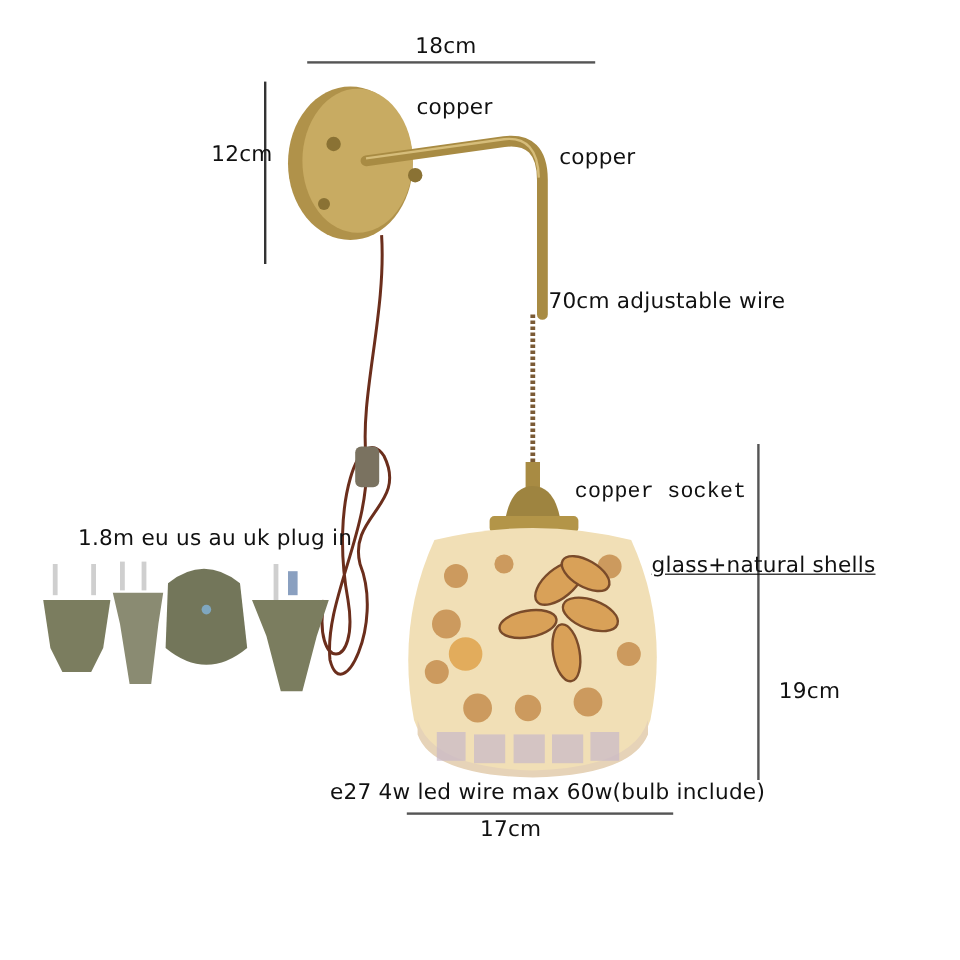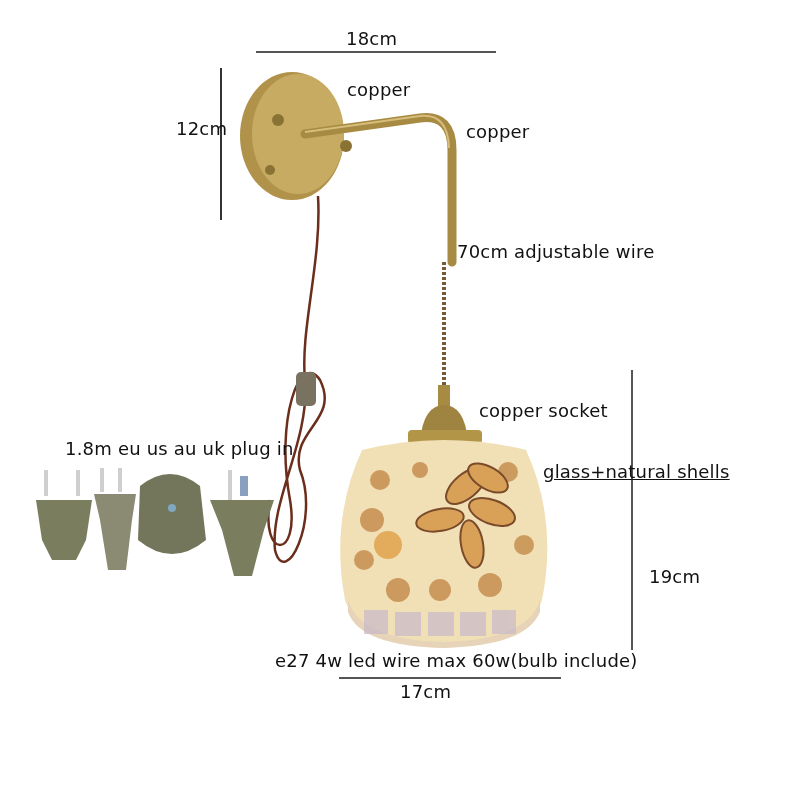--- a/index.html
+++ b/index.html
@@ -95,18 +95,18 @@
 <div class="hline" style="left:256px;top:51px;width:240px;height:1.5px;"></div>
 <div class="vline" style="left:220px;top:68px;height:152px;width:1.5px;background:#333;"></div>
 <div class="vline" style="left:631px;top:370px;height:280px;"></div>
 <div class="hline" style="left:339px;top:677px;width:222px;"></div>
 
 <div class="lbl" style="left:346px;top:28px;">18cm</div>
 <div class="lbl" style="left:176px;top:118px;">12cm</div>
 <div class="lbl" style="left:347px;top:79px;">copper</div>
 <div class="lbl" style="left:466px;top:121px;">copper</div>
 <div class="lbl" style="left:457px;top:241px;">70cm adjustable wire</div>
-<div class="lbl" style="left:479px;top:400px;">copper socket</div>
+<div class="lbl" style="left:479px;top:400px;font-family:Liberation Mono, monospace;">copper socket</div>
 <div class="lbl" style="left:543px;top:461px;text-decoration:underline;">glass+natural shells</div>
 <div class="lbl" style="left:649px;top:566px;">19cm</div>
 <div class="lbl" style="left:275px;top:650px;">e27 4w led wire max 60w(bulb include)</div>
 <div class="lbl" style="left:400px;top:681px;">17cm</div>
 <div class="lbl" style="left:21px;top:438px;margin-left:44px;">1.8m eu us au uk plug in</div>
 
 </body></html>

